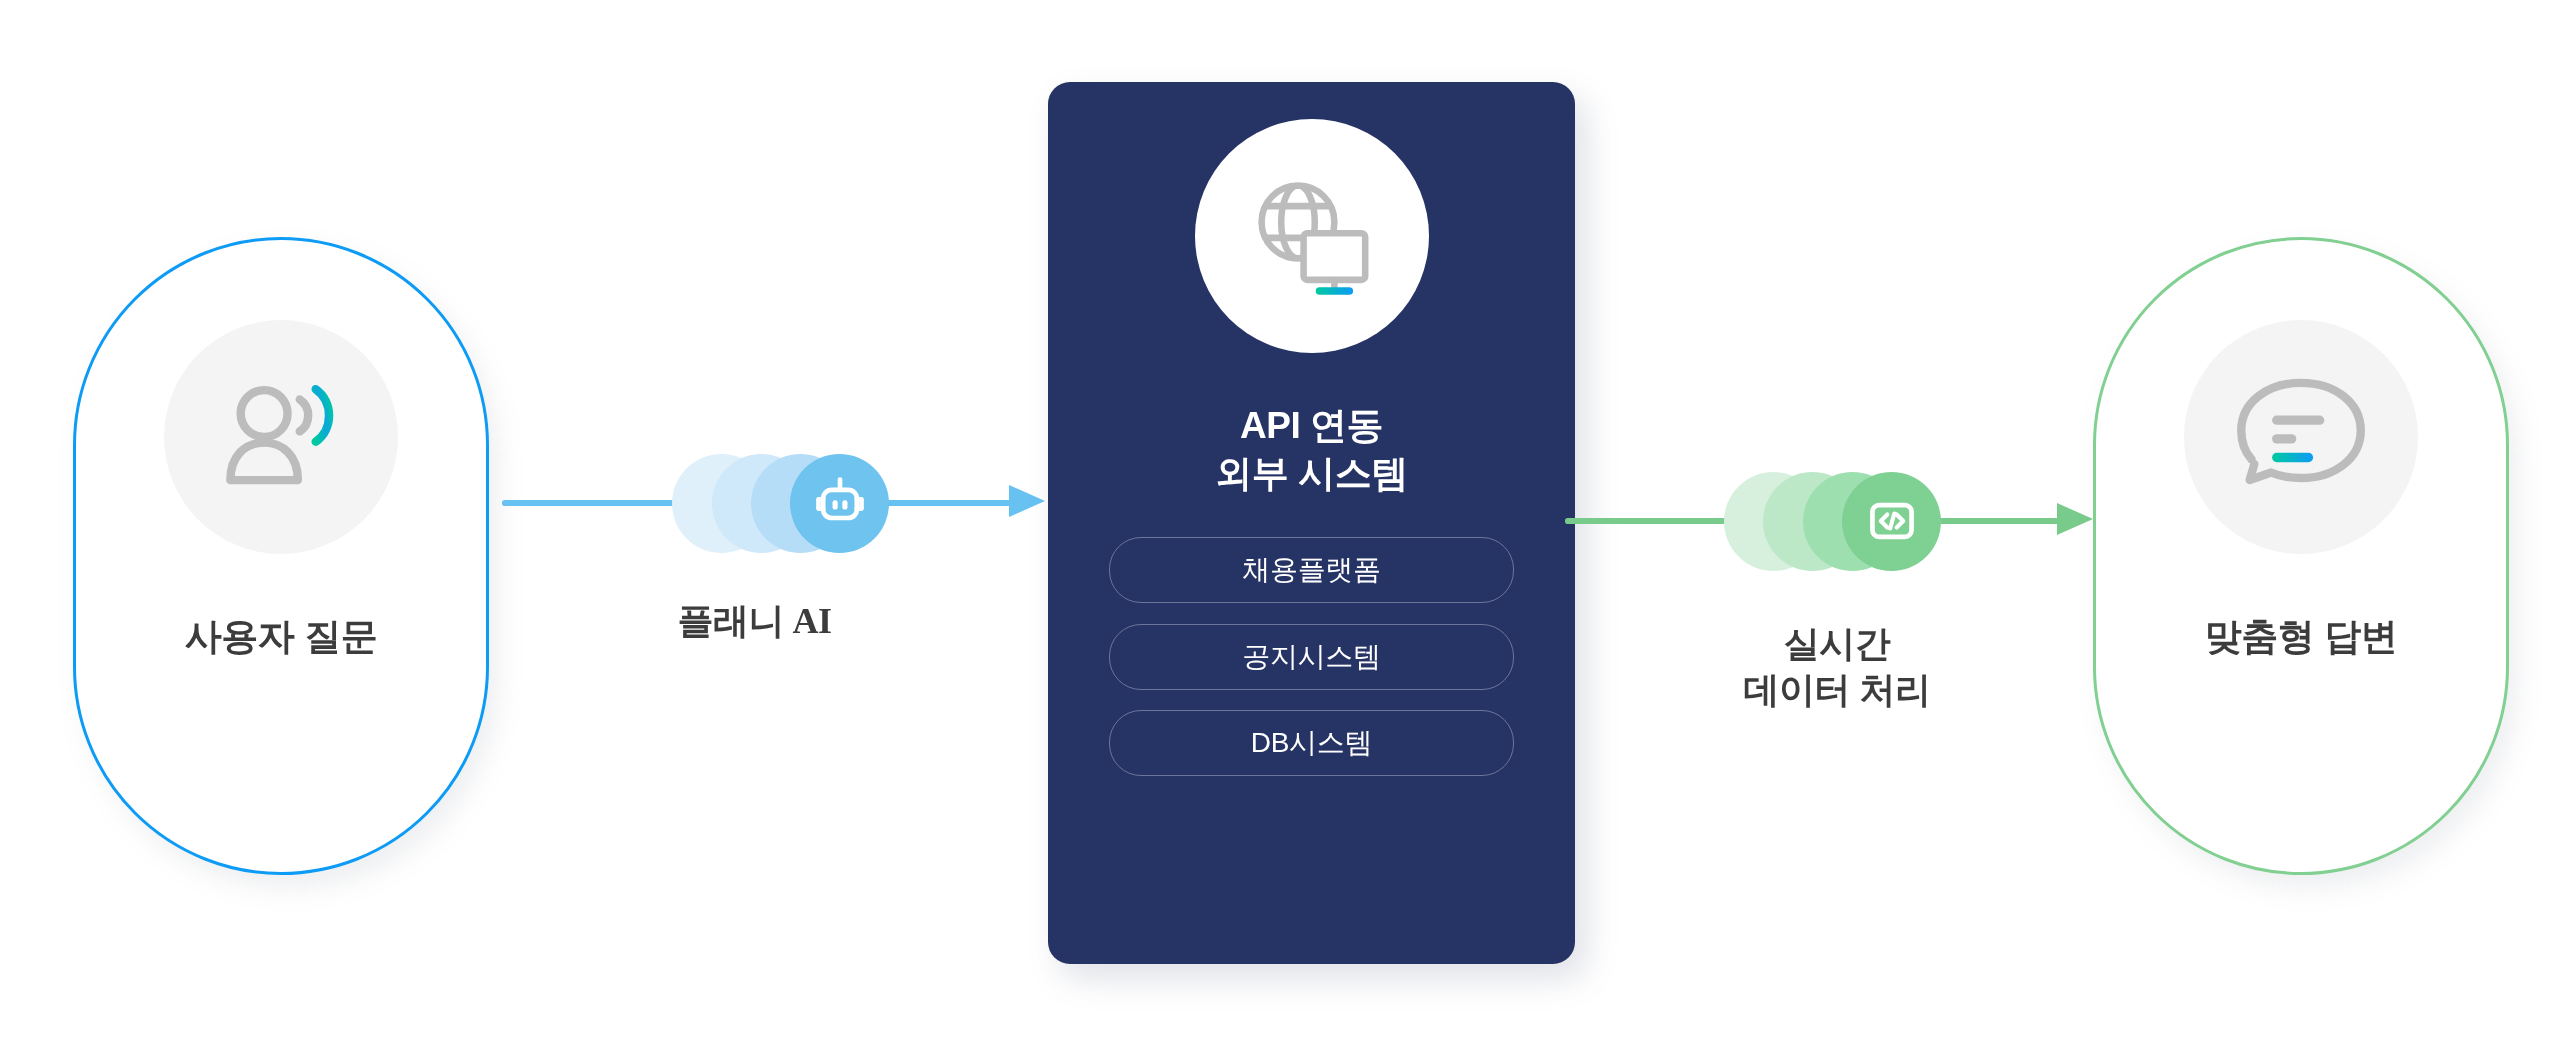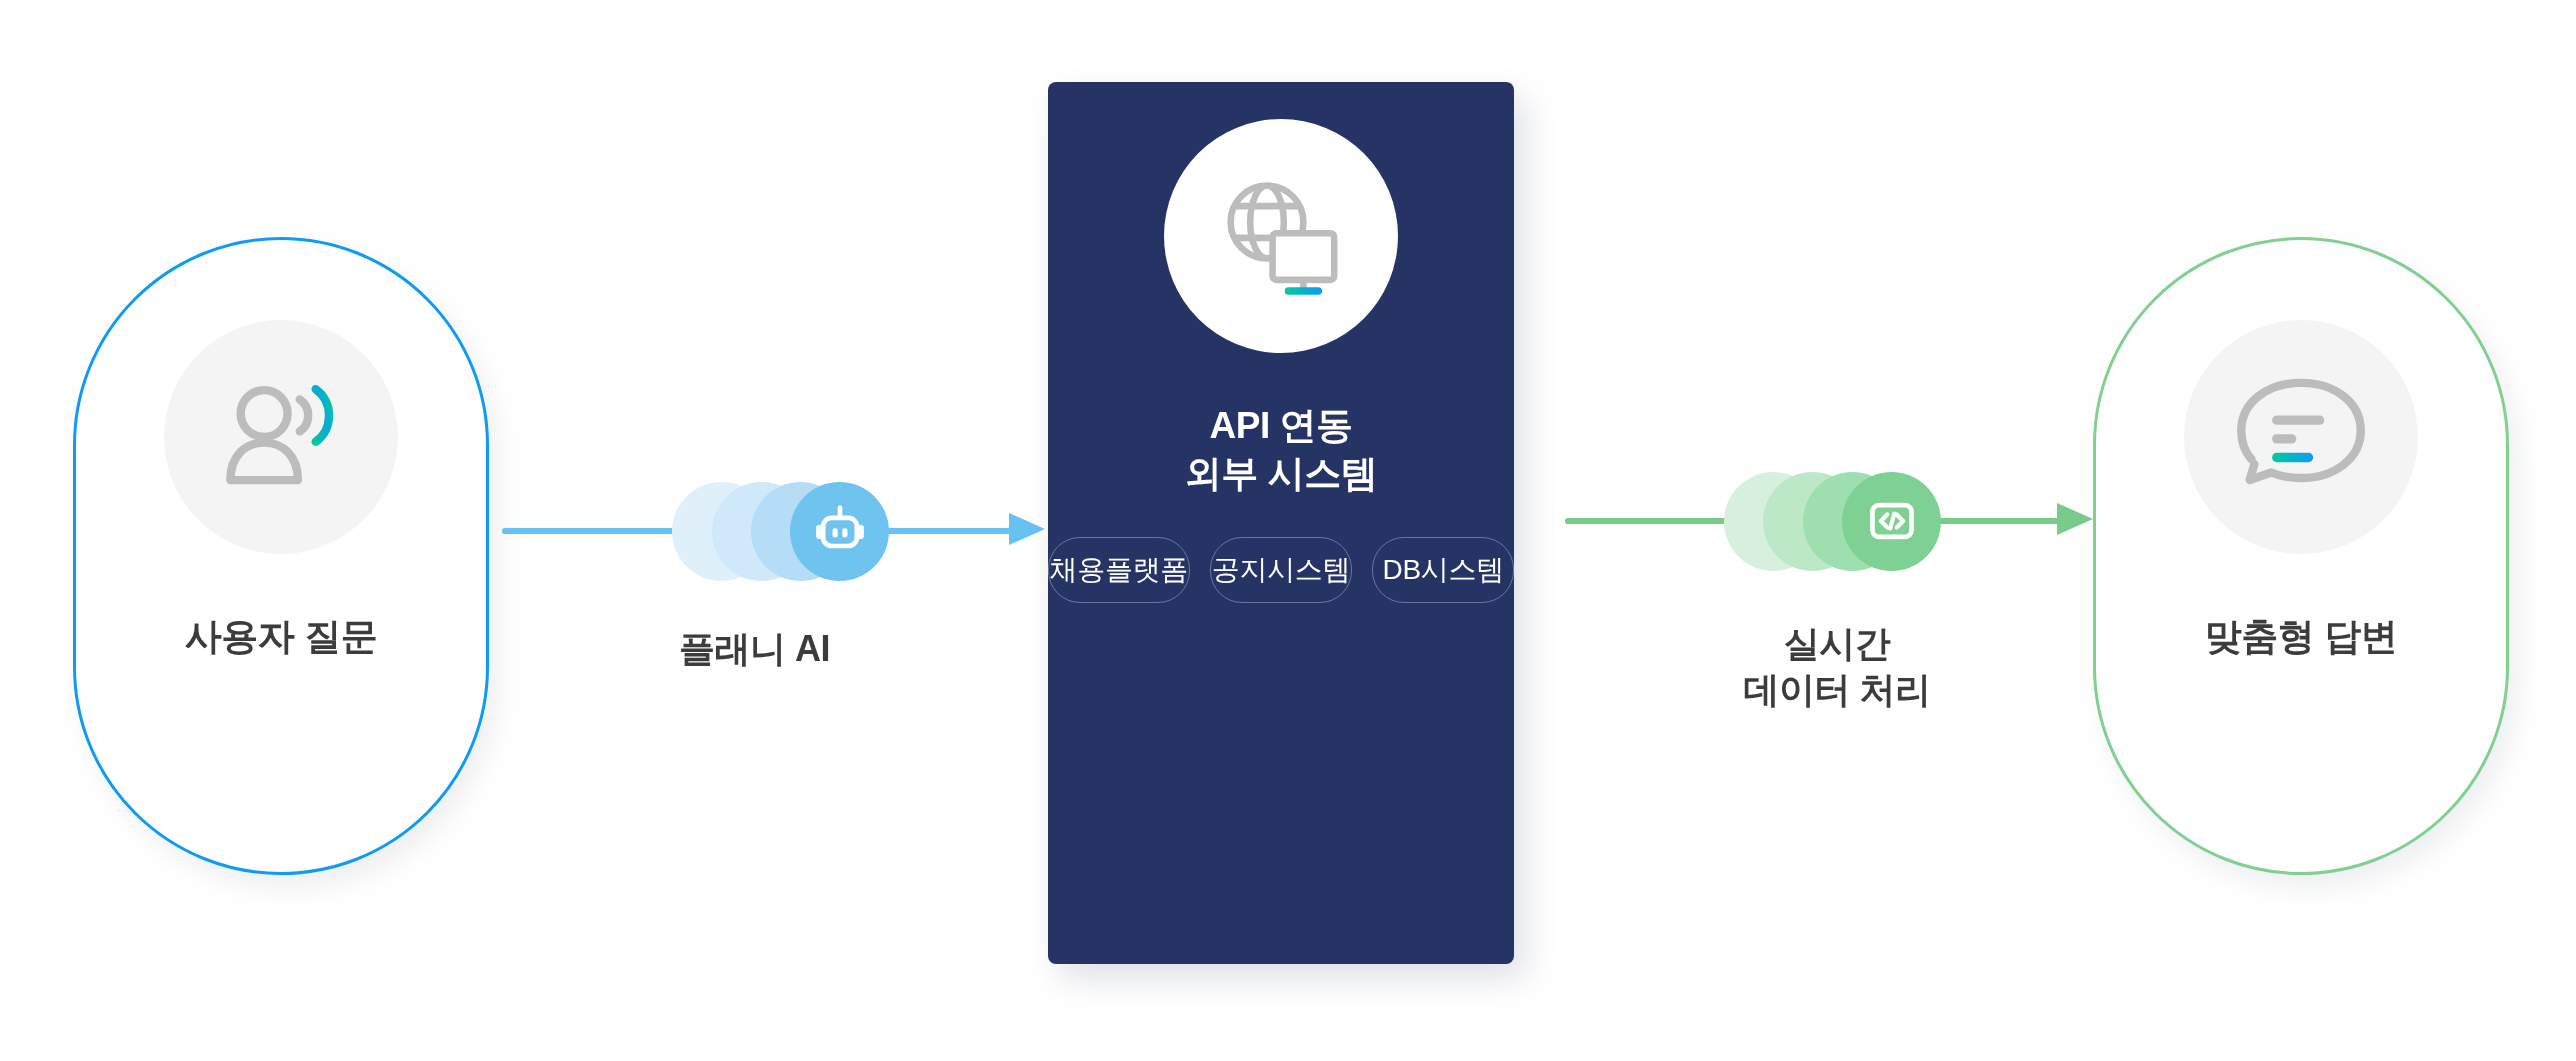--- a/index.html
+++ b/index.html
@@ -34,41 +34,41 @@
   }
   .endcard .cardlabel{
     margin-top:58px;
     font-size:37px;font-weight:bold;color:#3c3c3c;
     letter-spacing:-0.5px;white-space:nowrap;
   }
 
   
   #card-api{
     position:absolute;left:1048px;top:82px;
-    width:466px;height:882px;
+    width:527px;height:882px;
     background:#263365;
-    border-radius:8px;
+    border-radius:22px;
     box-sizing:border-box;
     display:flex;flex-direction:column;align-items:center;
     box-shadow:11.2px 15px 32px rgba(100,110,135,.20);
   }
   #card-api .apiiconwrap{
     width:234px;height:234px;border-radius:50%;
     background:#ffffff;
     margin-top:37px;
     display:flex;align-items:center;justify-content:center;
   }
   #card-api .apititle{
     margin-top:49px;
     font-size:37px;font-weight:bold;color:#ffffff;
     text-align:center;line-height:1.30;letter-spacing:-0.5px;
   }
   #card-api .pills{
     margin-top:39px;width:100%;
-    display:flex;flex-direction:row;align-items:center;gap:20.6px;
+    display:flex;flex-direction:column;align-items:center;gap:20.6px;
   }
   #card-api .pill{
     width:403px;height:64px;border-radius:32px;
     border:1.9px solid #6c7699;
     display:flex;align-items:center;justify-content:center;
     color:#ffffff;font-size:28px;letter-spacing:-0.3px;
     background:transparent;
   }
 
   
@@ -81,21 +81,21 @@
   }
   .bubble{position:absolute;border-radius:50%;}
   .bubblemain{position:absolute;border-radius:50%;display:flex;align-items:center;justify-content:center;}
   .conlabel{
     position:absolute;text-align:center;
     font-size:36px;font-weight:bold;color:#3c3c3c;
     line-height:1.28;letter-spacing:-0.5px;white-space:pre-line;
   }
 
   
-  #conn-ai{left:502px;top:459px;width:543px;height:281px;}
+  #conn-ai{left:502px;top:431px;width:543px;height:281px;font-family:Liberation Serif, serif;}
   #conn-ai .conline{left:0;top:69px;width:520px;background:#67c2f2;}
   #conn-ai .conhead{left:507px;top:54px;border-left:36px solid #67c2f2;}
   #conn-ai .b1{left:170px;top:22.5px;width:99px;height:99px;background:#dff0fb;}
   #conn-ai .b2{left:210px;top:22.5px;width:99px;height:99px;background:#cfe8fa;}
   #conn-ai .b3{left:249px;top:22.5px;width:99px;height:99px;background:#b5ddf7;}
   #conn-ai .bubblemain{left:288px;top:22.5px;width:99px;height:99px;background:#6ec3ef;}
   #conn-ai .conlabel{left:56px;top:167px;width:393px;}
 
   
   #conn-data{left:1565px;top:449px;width:543px;height:318px;}

